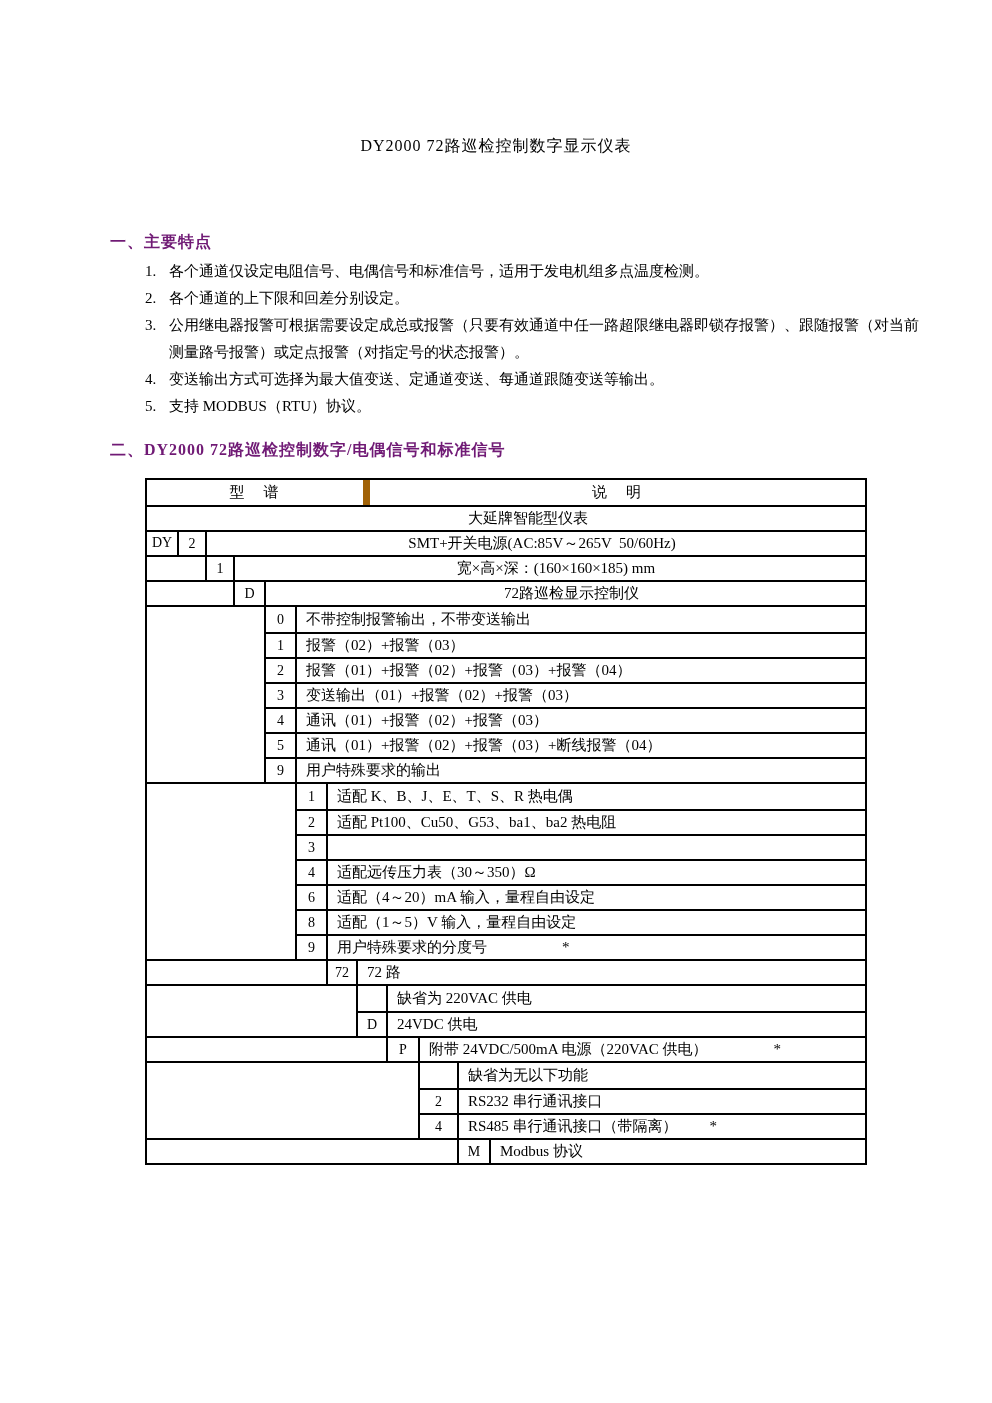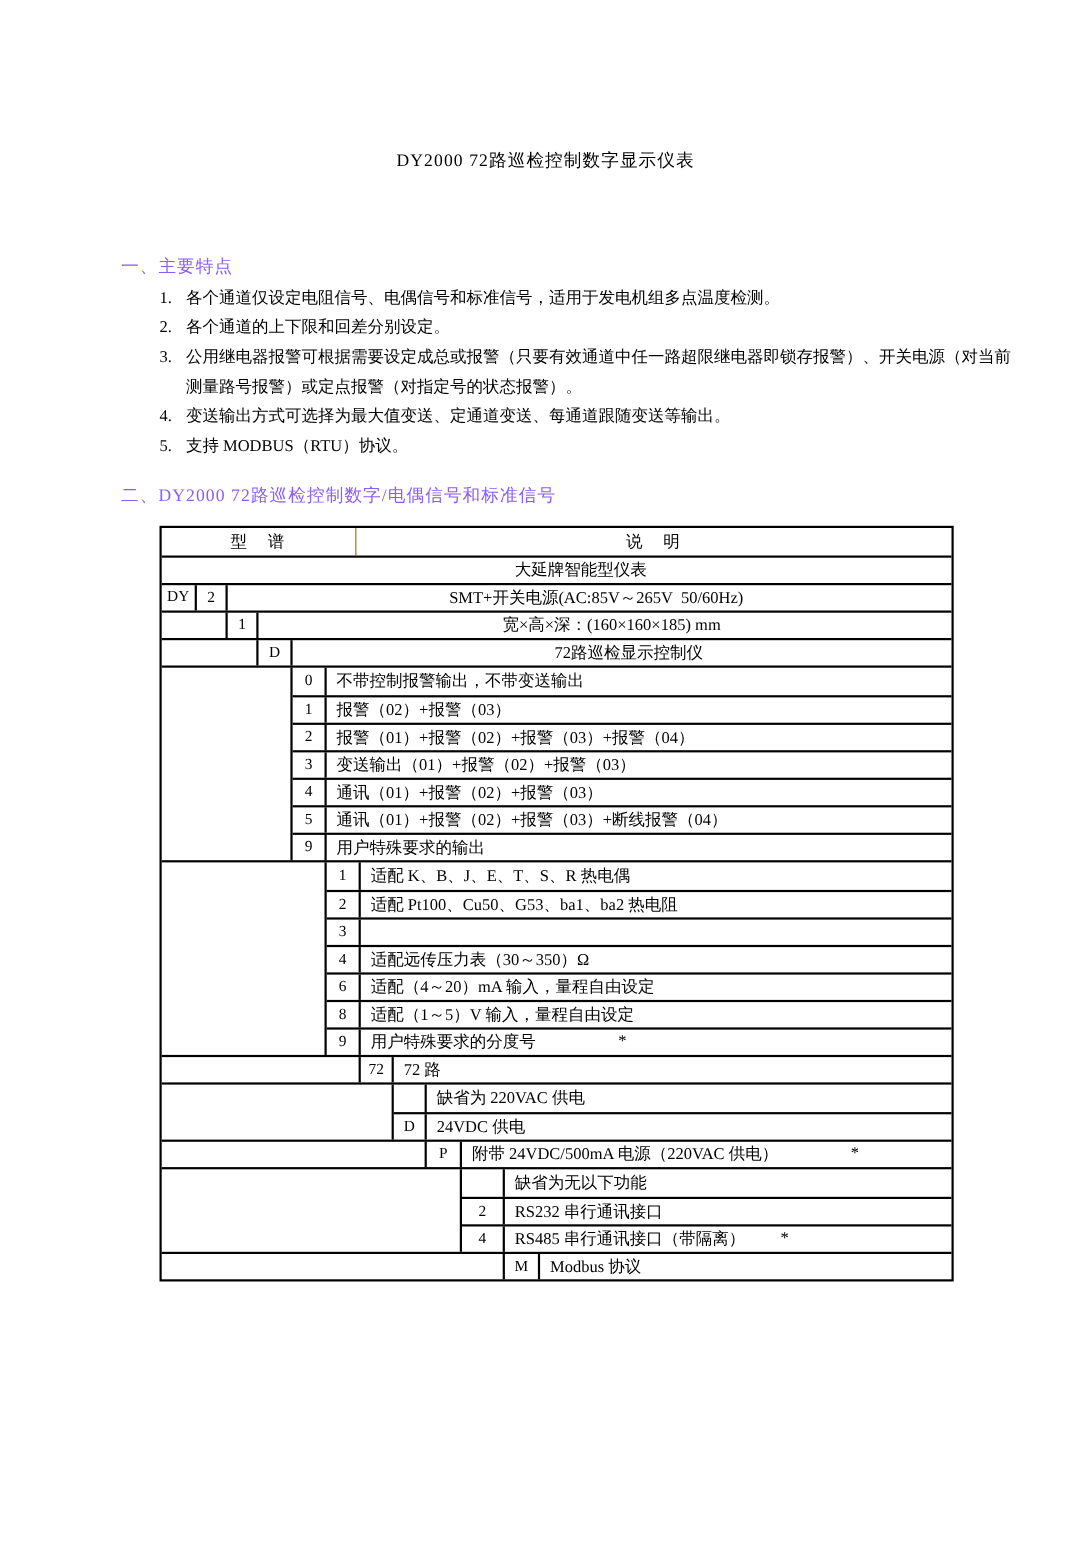--- a/index.html
+++ b/index.html
@@ -7,21 +7,21 @@
   body {
     width:992px; height:1403px; position:relative;
     font-family:"Liberation Serif","DejaVu Serif",serif;
     color:#000;
   }
   .doc-title {
     position:absolute; top:136px; left:0; width:992px;
     text-align:center; font-size:16px; font-weight:normal; letter-spacing:1px;
   }
   .sec-heading {
-    position:absolute; left:110px; font-size:16px; color:#8b5cf6; font-weight:normal;
+    position:absolute; left:110px; font-size:16px; color:#701a75; font-weight:bold;
     letter-spacing:1px;
   }
   #heading-1 { top:232px; }
   #heading-2 { top:440px; }
   .features { position:absolute; top:258px; left:145px; width:800px; font-size:15px; }
   .feat { display:flex; line-height:27px; }
   .feat .num { width:24px; flex:none; }
   .feat .txt div { white-space:nowrap; }
 
   
@@ -32,21 +32,21 @@
   .trow { display:flex; height:25px; }
   .spec-table > .trow + .trow,
   .spec-table > .trow + .sec,
   .spec-table > .sec + .trow,
   .spec-table > .sec + .sec { border-top:2px solid #000; }
   .sec { display:flex; }
   .sec .merged { flex:none; border-right:2px solid #000; }
   .sec .rows { flex:1; }
   .sec .rows .trow + .trow { border-top:2px solid #000; }
   .hcell { display:flex; align-items:center; justify-content:center; letter-spacing:2px; }
-  .hcell.hleft { width:177px; flex:none; border-right:1px solid #a16207; }
+  .hcell.hleft { width:223px; flex:none; border-right:7px solid #a16207; }
   .hcell.hright { flex:1; }
   .spacer { flex:none; border-right:2px solid #000; }
   .code {
     flex:none; border-right:2px solid #000;
     display:flex; align-items:center; justify-content:center; font-size:14px;
   }
   .desc { flex:1; display:flex; align-items:center; padding-left:9px; white-space:pre; overflow:hidden; }
   .desc.center { justify-content:center; padding-left:12px; }
   
   .cw0{width:32px;margin-top:36px;} .sp1{width:32px;} .cw1{width:28px;}
@@ -80,21 +80,21 @@
   </div>
   <div class="feat">
     <div class="num">2.</div>
     <div class="txt">
         <div>各个通道的上下限和回差分别设定。</div>
       </div>
   </div>
   <div class="feat">
     <div class="num">3.</div>
     <div class="txt">
-      <div>公用继电器报警可根据需要设定成总或报警（只要有效通道中任一路超限继电器即锁存报警）、开关电源（对当前</div>
+      <div>公用继电器报警可根据需要设定成总或报警（只要有效通道中任一路超限继电器即锁存报警）、跟随报警（对当前</div>
       <div>测量路号报警）或定点报警（对指定号的状态报警）。</div>
     </div>
   </div>
   <div class="feat">
     <div class="num">4.</div>
     <div class="txt">
         <div>变送输出方式可选择为最大值变送、定通道变送、每通道跟随变送等输出。</div>
       </div>
   </div>
   <div class="feat">

